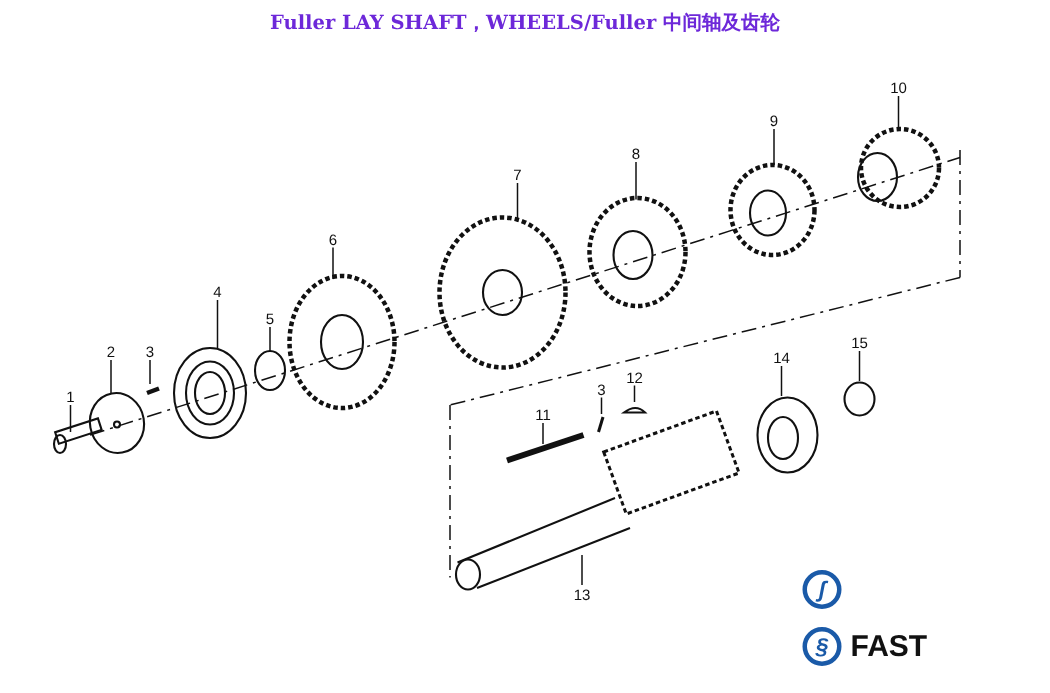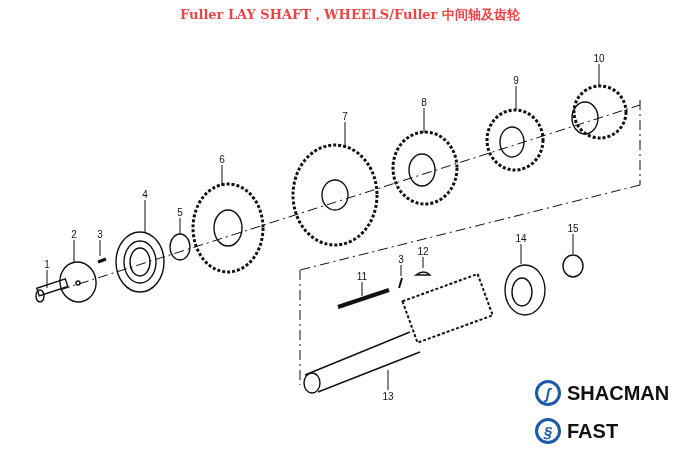--- a/index.html
+++ b/index.html
@@ -1,17 +1,17 @@
 <!DOCTYPE html>
 <html><head>
 <meta charset="utf-8">
 <style>
   html, body { margin:0; padding:0; background:#fff; }
   body { width:700px; height:462px; position:relative; overflow:hidden; font-family:"DejaVu Serif", serif; }
-  .title { position:absolute; left:0; top:6px; width:700px; text-align:center; font-size:13px; font-weight:bold; color:#ef4444; }
+  .title { position:absolute; left:0; top:6px; width:700px; text-align:center; font-size:13px; font-weight:bold; color:#6d28d9; }
   svg.diagram { position:absolute; left:0; top:0; }
   .lbl { font-family:"Liberation Sans", sans-serif; font-size:10px; fill:#111; text-anchor:middle; }
   .brand { position:absolute; left:535px; display:flex; align-items:center; font-family:"Liberation Sans", sans-serif; font-weight:bold; font-size:20px; color:#111; }
   .brand .logo { width:26px; height:26px; border-radius:50%; border:3px solid #1a5aa8; box-sizing:border-box; margin-right:6px; display:flex; align-items:center; justify-content:center; color:#1a5aa8; font-size:15px; font-style:italic; }
 </style>
 </head>
 <body>
 
 <div class="title">Fuller LAY SHAFT，WHEELS/Fuller 中间轴及齿轮</div>
 
@@ -105,18 +105,17 @@
     <text class="lbl" x="401" y="263">3</text>
     <text class="lbl" x="423" y="255">12</text>
     <text class="lbl" x="388" y="400">13</text>
     <text class="lbl" x="521" y="242">14</text>
     <text class="lbl" x="573" y="232">15</text>
   </g>
 </svg>
 
 <div class="brand" style="top:380px;">
   <div class="logo">ʃ</div>
-  <span>SHACMAN</span>
 </div>
 <div class="brand" style="top:418px;">
   <div class="logo">§</div>
   <span>FAST</span>
 </div>
 
 </body></html>

